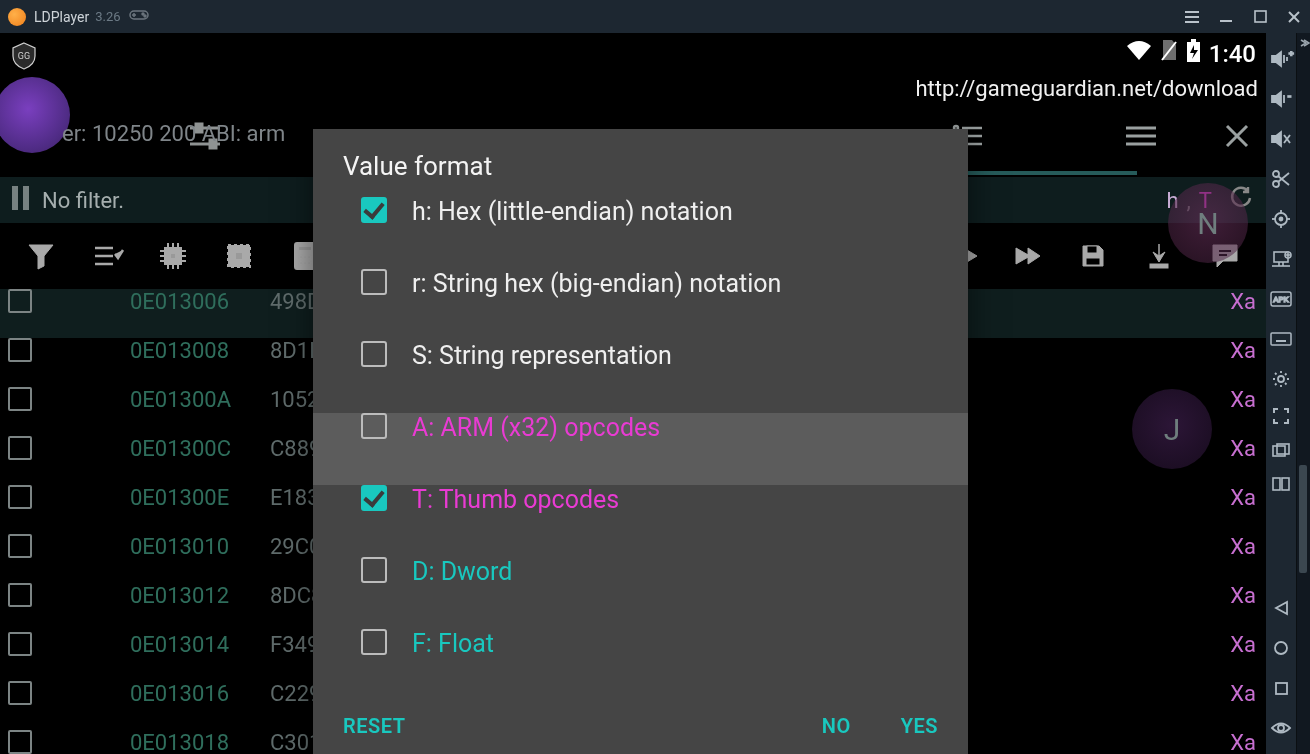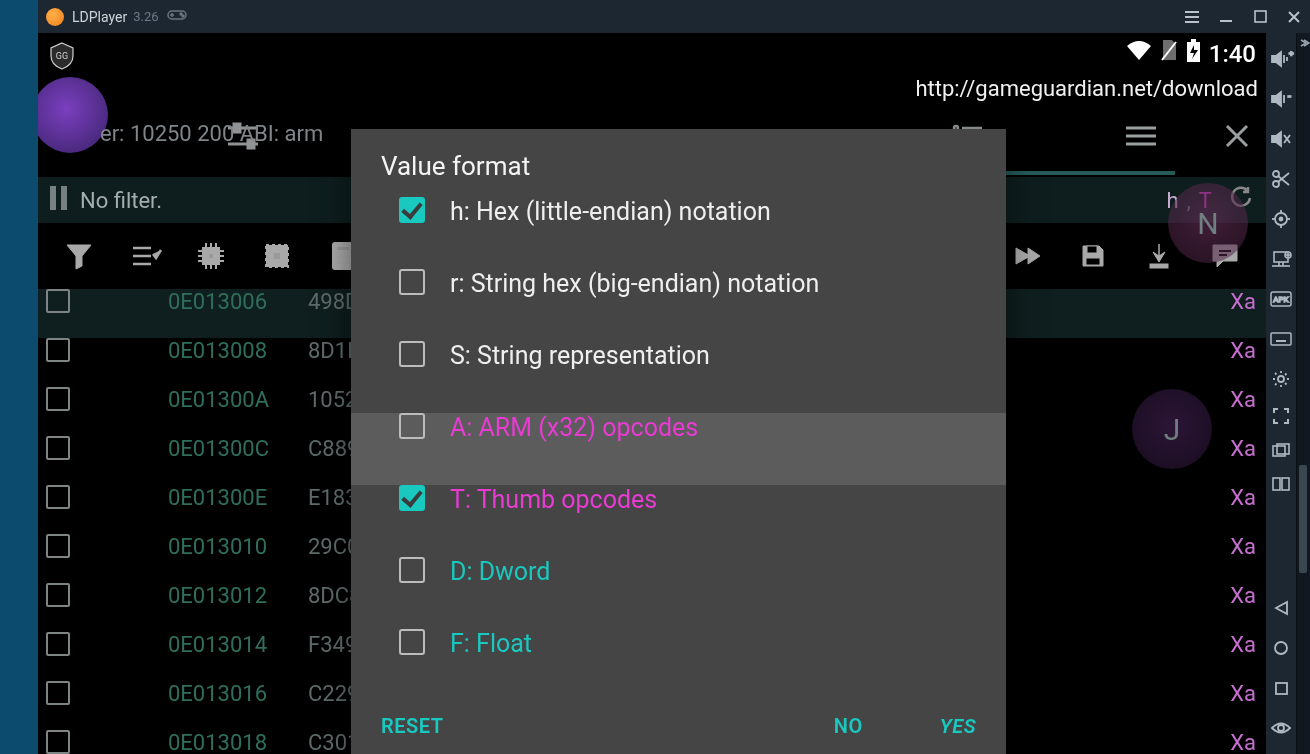--- a/index.html
+++ b/index.html
@@ -1,17 +1,17 @@
 <!DOCTYPE html>
 <html><head>
 <meta charset="utf-8">
 <style>
   * { margin: 0; padding: 0; box-sizing: border-box; font-family: "Segoe UI", Roboto, Arial, sans-serif; }
   html, body { width: 1310px; height: 754px; overflow: hidden; background: #000; color: #ccc; }
-  .window { width: 1310px; height: 754px; display: flex; flex-direction: column; background: #0c4a6e; padding-left: 38px; }
+  .window { width: 1310px; height: 754px; display: flex; flex-direction: column; background: #0c4a6e; }
   
   .titlebar { height: 33px; background: #1d2731; display: flex; align-items: center; padding: 0 8px; color: #c6cfd6; font-size: 14px; position: relative; }
   .titlebar .ld-logo { width:18px; height:18px; border-radius:50%; background: radial-gradient(circle at 35% 35%, #ffb049, #f07f1a); margin-right:8px; }
   .titlebar .name { color: #cdd3d8; }
   .titlebar .ver { color: #6c7a85; margin-left: 6px; font-size:13px;}
   .titlebar .gamepad { margin-left:8px; opacity:.5; }
   .titlebar .tbright { position:absolute; right:6px; top:0; height:33px; display:flex; align-items:center; gap:14px; }
   .tbright svg, .gamepad svg { stroke:#b9c2ca; }
   .tb-btn { width:20px; height:33px; display:flex; align-items:center; justify-content:center;}
   
@@ -66,21 +66,21 @@
   .opt.hover { background:#5c5c5c;}
   .opt .box { width:26px; height:26px; border:2.5px solid #bcbcbc; border-radius:3px; position:relative; flex-shrink:0;}
   .opt .box.checked { background:#19c8bf; border-color:#19c8bf;}
   .opt .box.checked::after { content:""; position:absolute; left:5px; top:0px; width:8px; height:15px; border:solid #3b3b3b; border-width:0 4px 4px 0; transform:rotate(40deg);}
   .opt .lab { color:#efefef;}
   .opt .lab.accent1 { color:#e93bd3;}
   .opt .lab.accent2 { color:#19c8bf;}
   .scrim .buttons { position:absolute; bottom:0; left:0; right:0; height:66px; display:flex; align-items:center; padding:0 30px;}
   .scrim .buttons .btn { font-size:20px; font-weight:600; color:#19c8bf; letter-spacing:.5px;}
   .scrim .buttons .spacer { flex:1;}
-  .scrim .buttons .btn + .btn { margin-left:77px;font-style:italic;}
+  .scrim .buttons .btn + .btn { margin-left:50px;}
   
   .badge { position:absolute; width:80px; height:80px; border-radius:50%; display:flex; align-items:center; justify-content:center; font-size:30px; color:#6f7e7e; font-weight:400;}
   .badgeN { top:150px; right:18px; background: radial-gradient(circle at 50% 45%, rgba(98,46,86,.65), rgba(70,33,62,.5)); }
   .badgeJ { top:356px; right:54px; background: radial-gradient(circle at 50% 45%, rgba(73,36,91,.6), rgba(51,25,65,.45)); }
   
   svg { overflow:visible;}
 </style>
 </head>
 <body>
 

